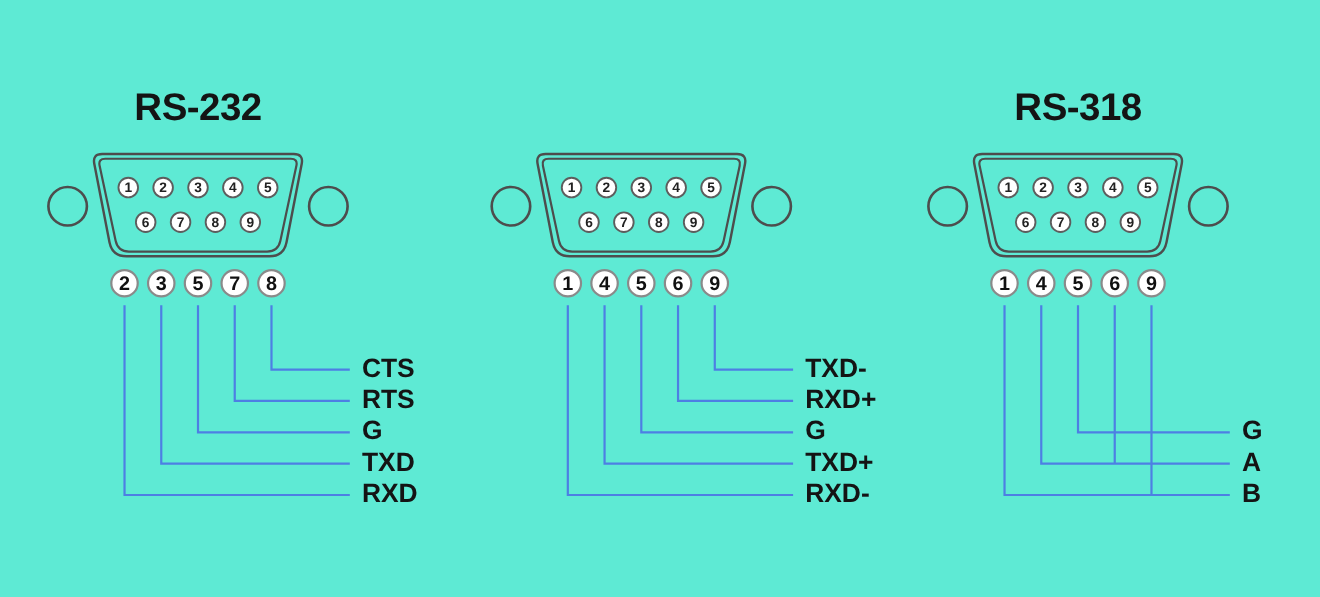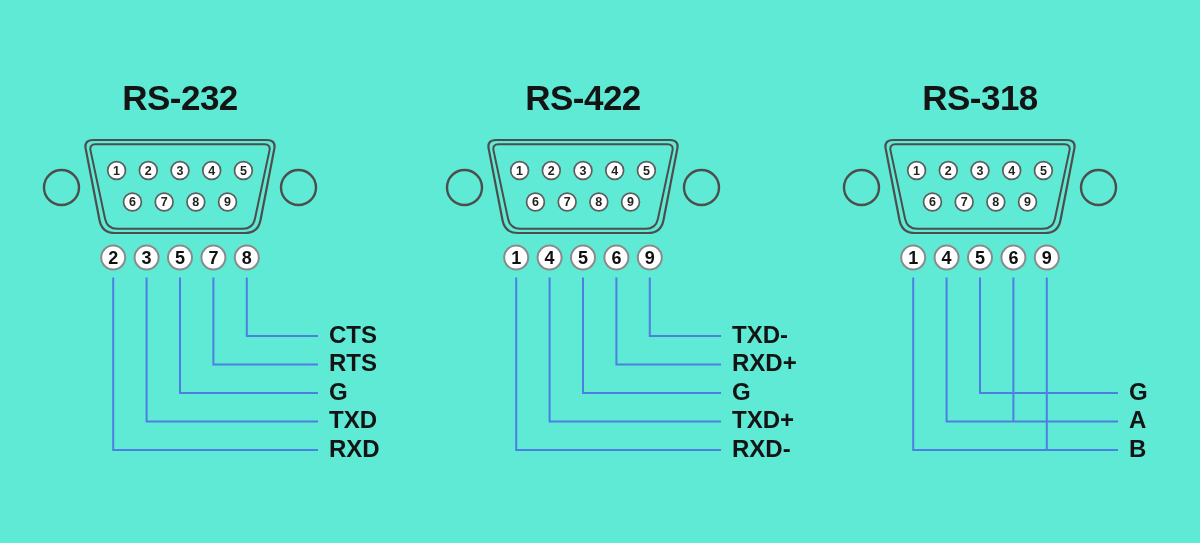--- a/index.html
+++ b/index.html
@@ -37,21 +37,20 @@
     fill:#111111;
   }
 </style>
 </head>
 <body>
 
 <div class="canvas">
 
   <div class="diagram-title" style="left:60px;">RS-232</div>
 
-  <div class="diagram-title" style="left:463px;">RS-422</div>
 
   <div class="diagram-title" style="left:860px;">RS-318</div>
 
   <svg id="wiring-svg" width="1200" height="543" viewBox="0 0 1200 543">
       <g>
         <path d="M 93 140 L 267 140 Q 276 140 274.28980284090727 148.83601865531253 L 260.47028478535617 220.23686194232636 Q 258 233 245 233 L 115 233 Q 102 233 99.52971521464382 220.23686194232636 L 85.71019715909274 148.83601865531253 Q 84 140 93 140 Z" fill="none" stroke="#4d4d4d" stroke-width="2.2"></path>
         <path d="M 95.7 144.3 L 264.3 144.3 Q 270.8 144.3 269.444234157995 150.6570353925122 L 254.88579360308458 218.91994554998124 Q 252.8 228.7 242.8 228.7 L 117.2 228.7 Q 107.2 228.7 105.11420639691543 218.91994554998124 L 90.55576584200497 150.6570353925122 Q 89.2 144.3 95.7 144.3 Z" fill="none" stroke="#4d4d4d" stroke-width="2"></path>
         <circle cx="61.5" cy="187.5" r="17.5" fill="none" stroke="#4d4d4d" stroke-width="2.4"></circle>
         <circle cx="298.5" cy="187.5" r="17.5" fill="none" stroke="#4d4d4d" stroke-width="2.4"></circle>
         <circle cx="116.6" cy="170.5" r="8.9" fill="#ffffff" stroke="#5d5d5d" stroke-width="1.7"></circle>

